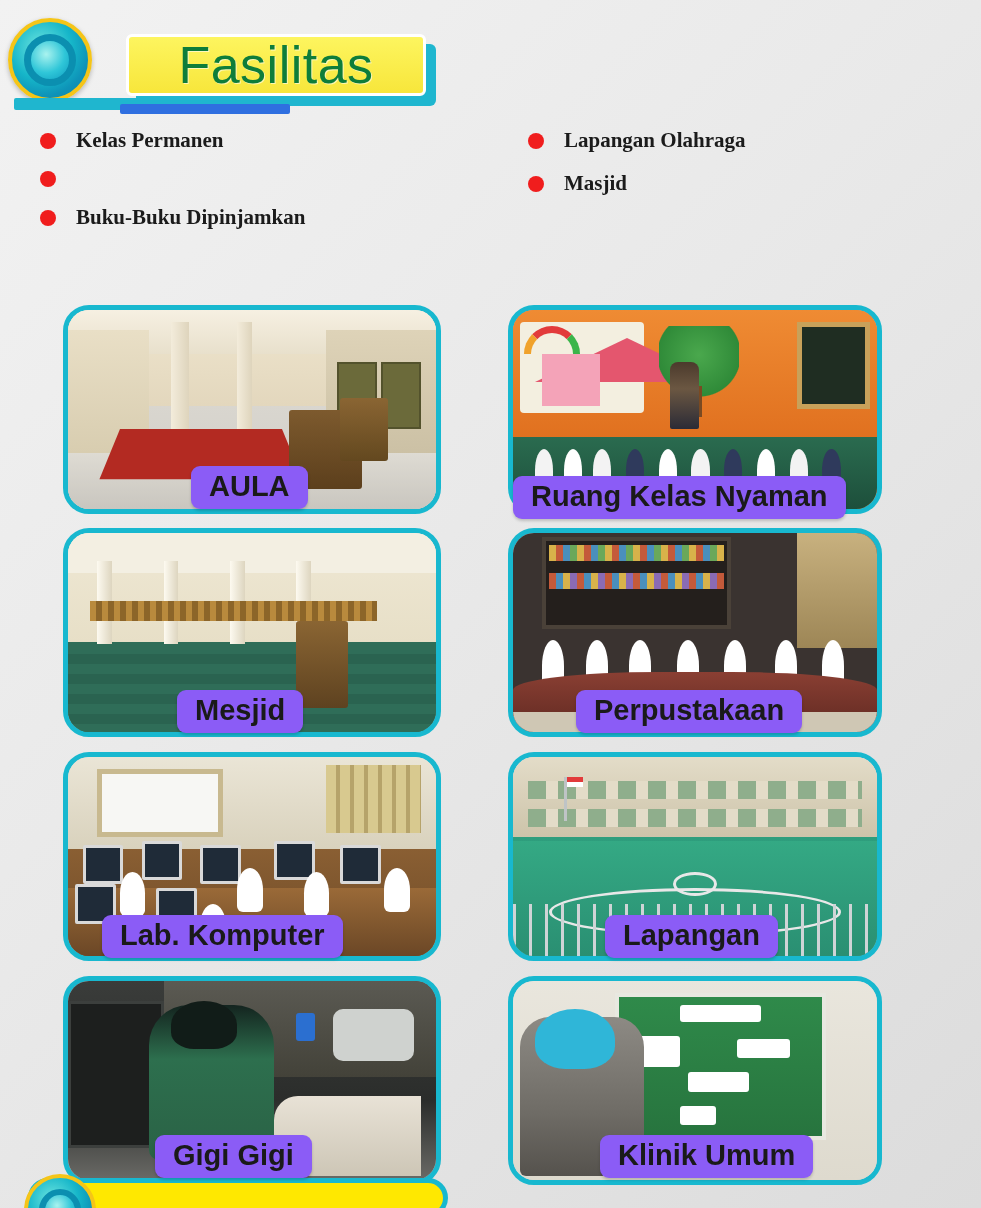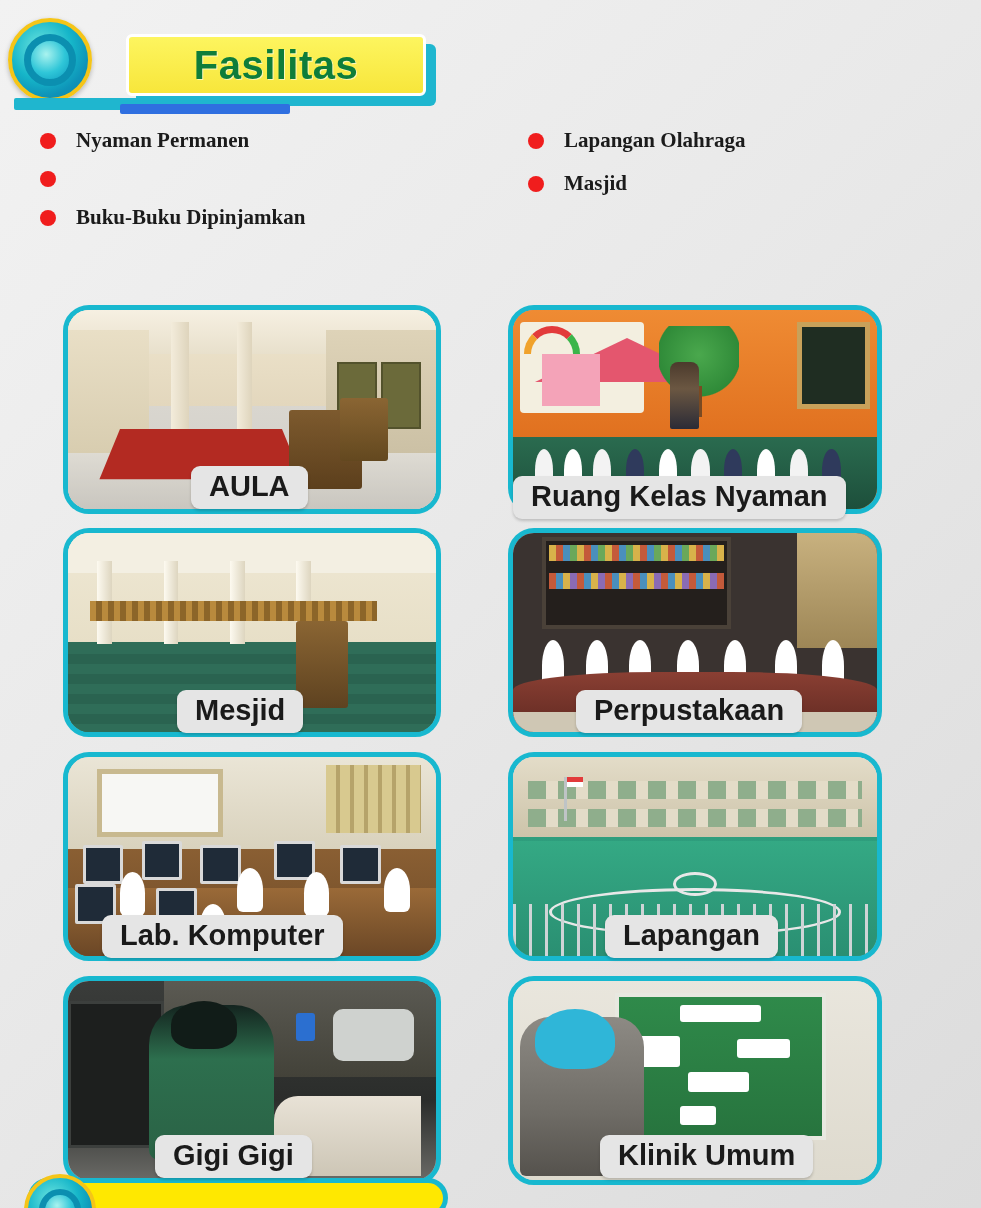--- a/index.html
+++ b/index.html
@@ -44,22 +44,22 @@
   .title-plate {
     position: absolute;
     left: 126px; top: 34px;
     width: 300px; height: 62px;
     background: linear-gradient(180deg, #fdf55f 0%, #f7e63b 100%);
     border: 3px solid #ffffff;
     border-radius: 6px;
     display: flex; align-items: center; justify-content: center;
   }
   .title-plate .title-text {
-    font-size: 40px;
-    font-weight: bold;
+    font-size: 52px;
+    font-weight: normal;
     color: #0e7d3a;
     letter-spacing: .5px;
     text-shadow: 1px 1px 0 rgba(255,255,255,.6);
   }
   .bar-teal {
     position: absolute;
     left: 14px; top: 98px;
     width: 260px; height: 12px;
     background: #1fb6cf;
     border-radius: 2px;
@@ -104,21 +104,21 @@
     overflow: hidden;
     background: #cfd3d6;
   }
   .card .photo {
     position: absolute;
     inset: 0;
     overflow: hidden;
   }
   .caption {
     position: absolute;
-    background: #e5e5e5;
+    background: #8b5cf6;
     color: #1a1a1a;
     font-weight: bold;
     font-size: 29px;
     padding: 4px 18px 6px;
     border-radius: 9px;
     white-space: nowrap;
     box-shadow: 0 2px 3px rgba(0,0,0,.18);
     z-index: 6;
   }
 
@@ -244,21 +244,21 @@
   <div class="title-plate">
     <span class="title-text">Fasilitas</span>
   </div>
   <div class="bar-teal"></div>
   <div class="bar-blue"></div>
 </div>
 
 <div class="bullets col-left">
   <div class="bullet-row">
     <span class="bullet-dot"></span>
-    <span class="bullet-label">Nyaman Permanen</span>
+    <span class="bullet-label">Kelas Permanen</span>
   </div>
   <div class="bullet-row">
     <span class="bullet-dot"></span>
   </div>
   <div class="bullet-row">
     <span class="bullet-dot"></span>
     <span class="bullet-label">Buku-Buku Dipinjamkan</span>
   </div>
 </div>
 

